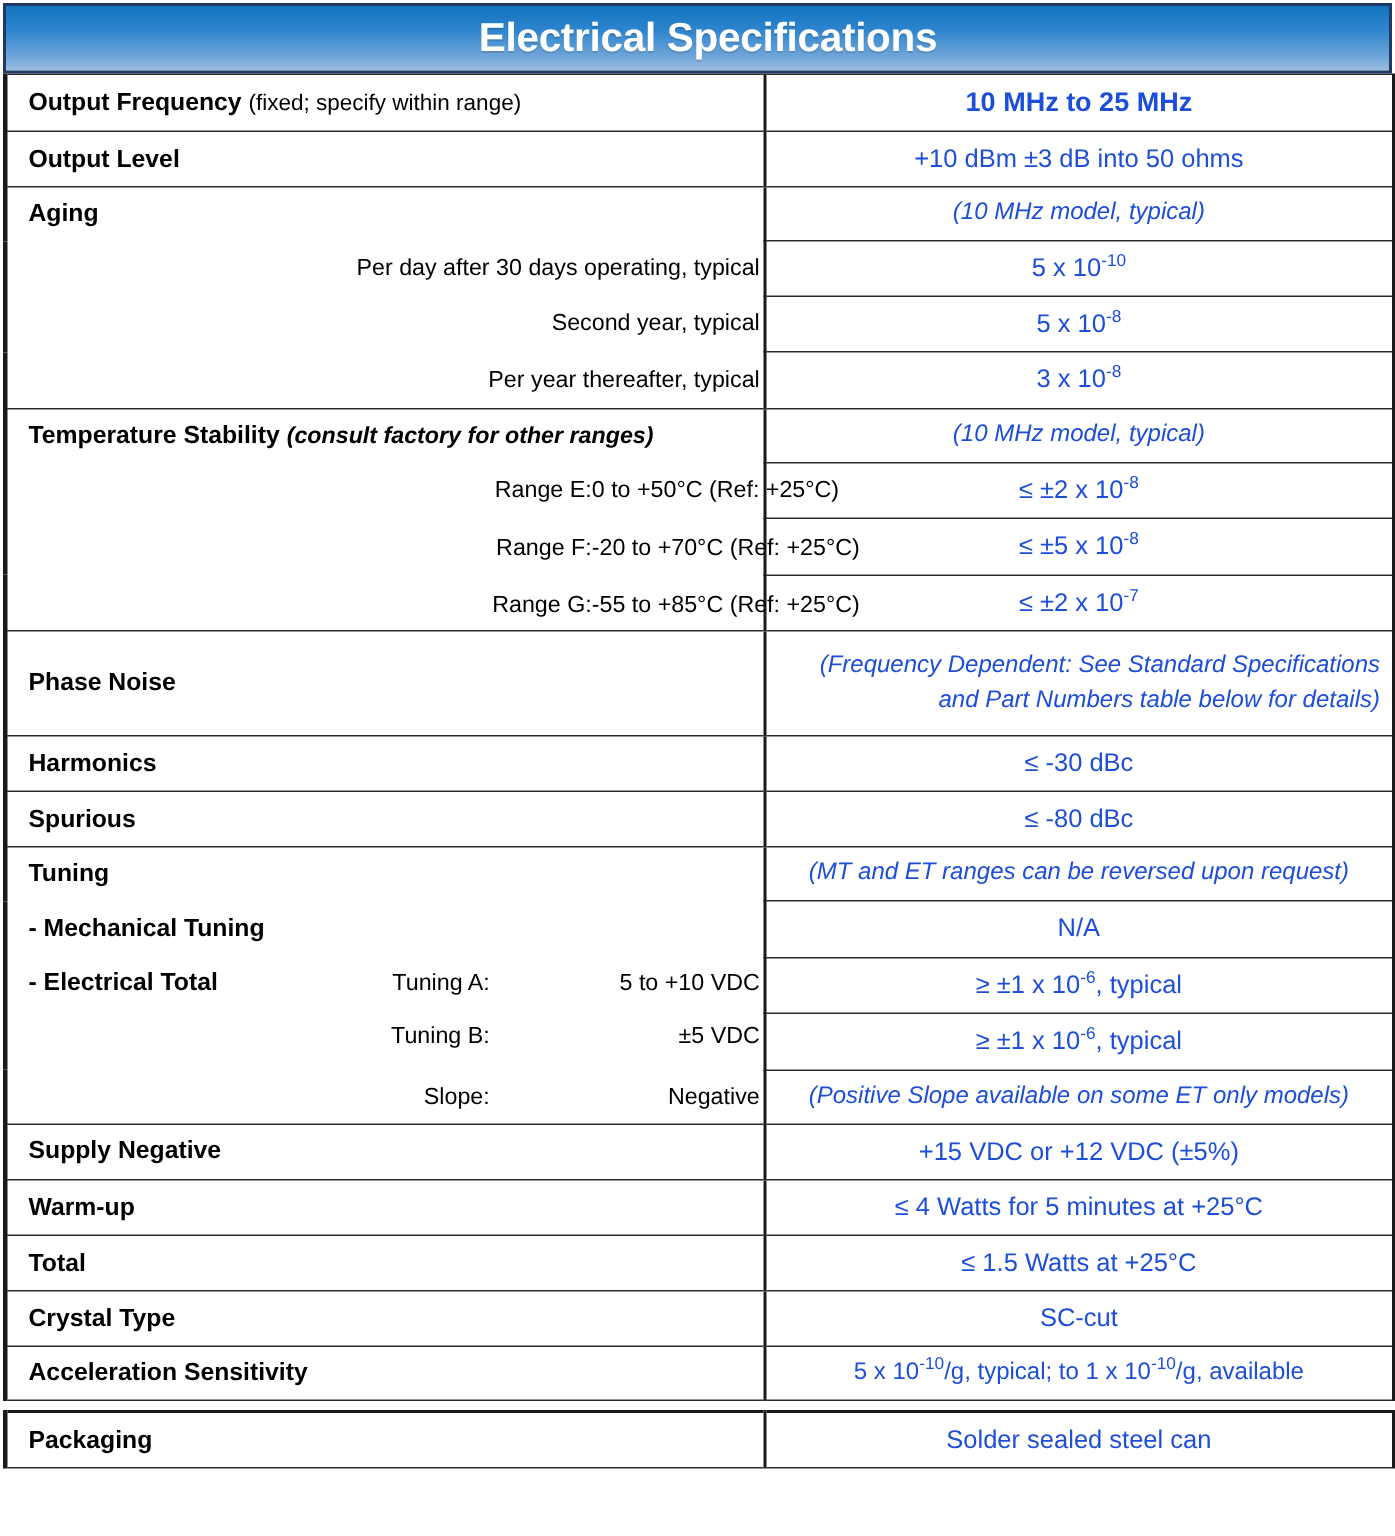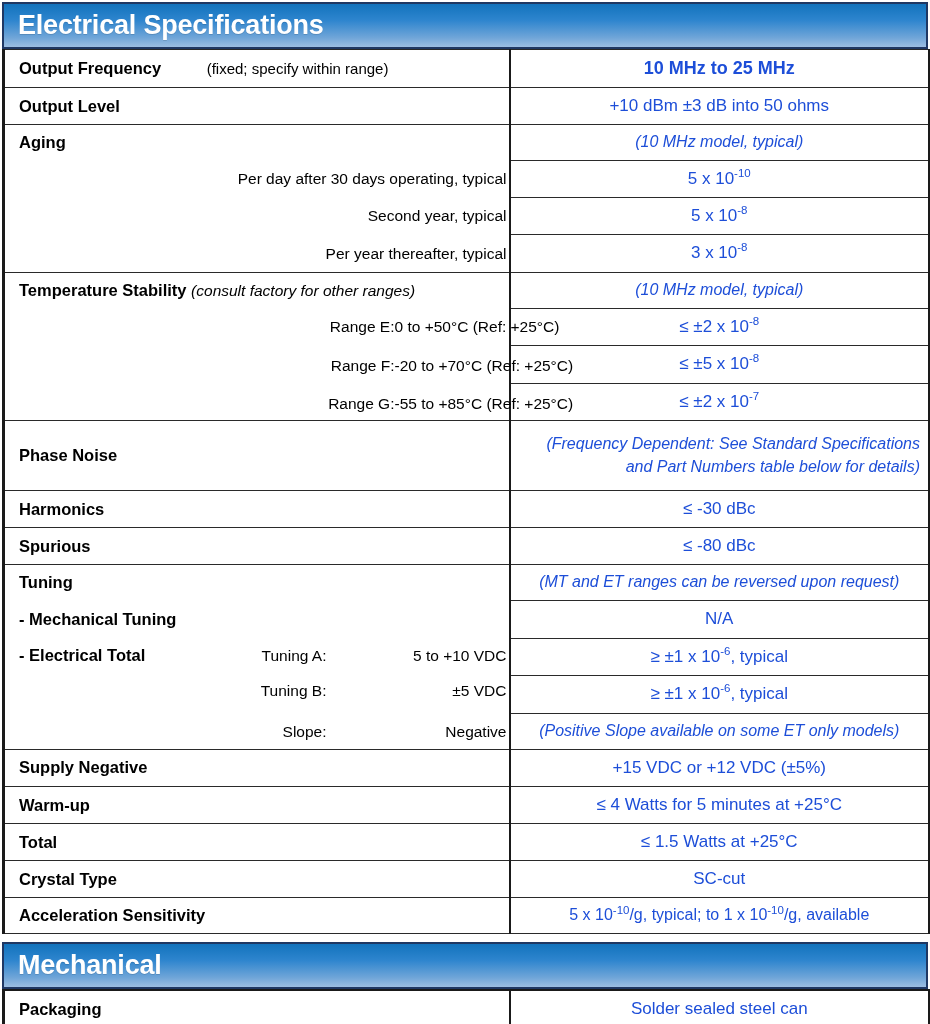--- a/index.html
+++ b/index.html
@@ -26,20 +26,21 @@
   .section-band {
     position: relative;
     box-sizing: border-box;
     height: 47px;
     margin: 2px 2px 0 2px;
     border: 2px solid #1F3864;
     background: linear-gradient(to bottom, #1273BD 0%, #2E85CE 38%, #6FA5D8 78%, #9CBEE2 100%);
     display: flex;
     align-items: center;
     padding-left: 14px;
+    justify-content: center;
   }
   .section-band .band-title {
     color: #ffffff;
     font-size: 27px;
     font-weight: bold;
     letter-spacing: -0.2px;
     line-height: 1;
     text-shadow: 0 1px 0 rgba(0,0,0,0.12);
   }
 
@@ -78,24 +79,23 @@
     display: block;
     padding: 7px 8px 7px 14px;
     font-size: 16.5px;
     font-weight: bold;
     color: #000;
     line-height: 1.25;
   }
   .lbl .note {
     font-weight: normal;
     font-size: 15px;
-    margin-left: 41px;
   }
   .lbl .note-it {
-    font-weight: normal;
+    font-weight: bold;
     font-style: italic;
     font-size: 15.5px;
   }
 
   
   .sublbl {
     display: block;
     text-align: right;
     padding: 7px 2px 7px 10px;
     font-size: 15.5px;
@@ -361,23 +361,20 @@
         <td class="right">
           <span class="val small"><span>5 x 10</span><span class="sup">-10</span><span>/g, typical; to 1 x 10</span><span class="sup">-10</span><span>/g, available</span></span>
         </td>
       </tr>
 
     </tbody>
   </table>
 
   <div class="spacer"></div>
 
-  <div class="section-band">
-    <span class="band-title">Mechanical</span>
-  </div>
 
   <table class="spec topline">
     <colgroup>
         <col class="c-left">
         <col class="c-right">
       </colgroup>
     <tbody>
 
       <tr>
         <td class="left">

